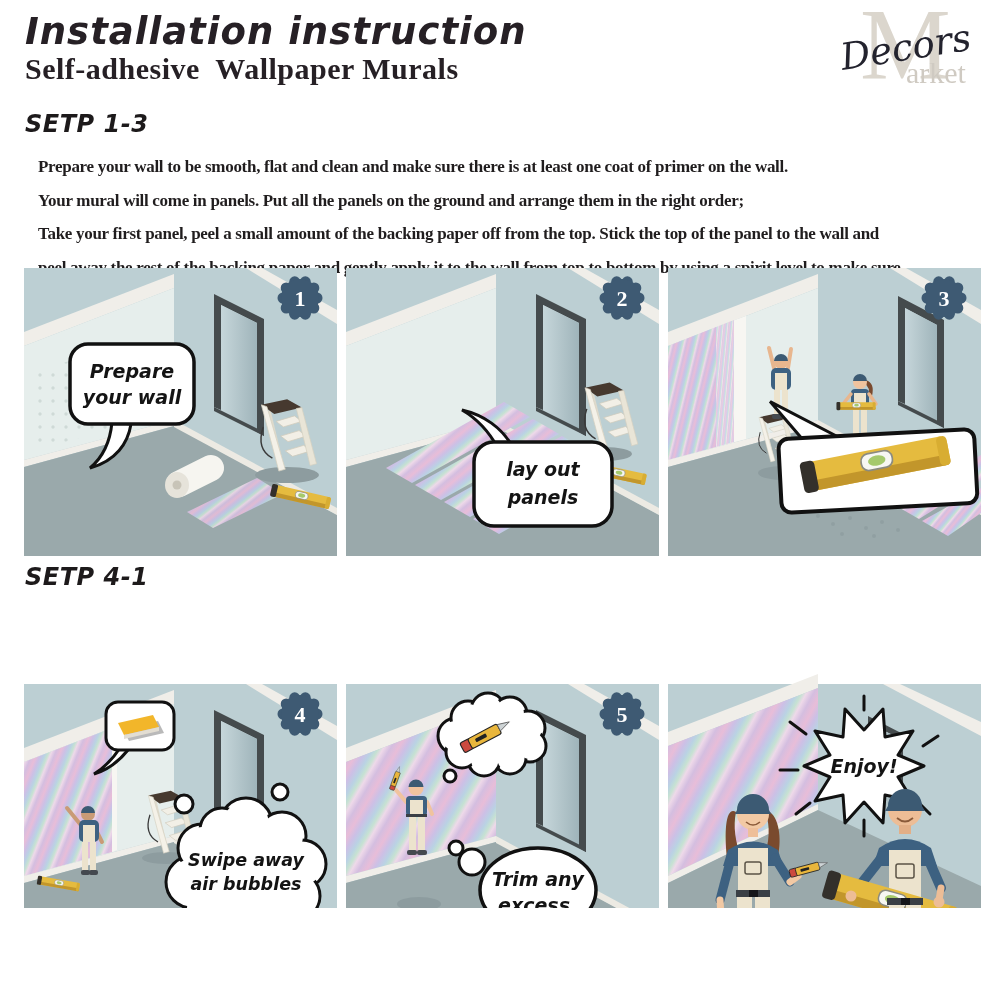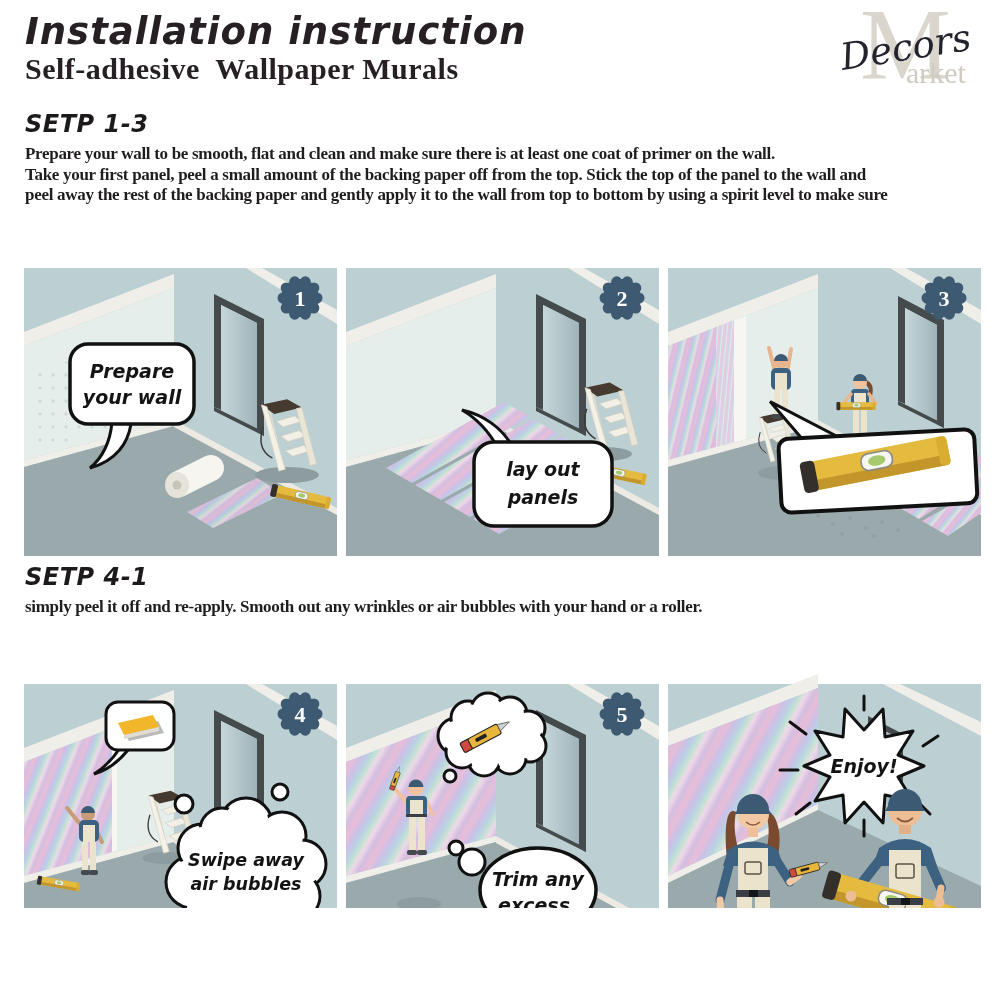--- a/index.html
+++ b/index.html
@@ -10,21 +10,21 @@
   .subtitle{position:absolute;left:25px;top:52px;font:700 30px "Liberation Serif",serif;
          color:#262025;letter-spacing:.5px;white-space:pre;}
   .logo{position:absolute;left:830px;top:0;width:168px;height:112px;}
   .logo-m{position:absolute;left:30px;top:-14px;font:400 102px "Liberation Serif",serif;color:#dbd6cd;}
   .logo-script{position:absolute;left:10px;top:26px;font:italic 400 37px "DejaVu Serif",serif;
          color:#23232e;transform:rotate(-9deg);}
   .logo-serif{position:absolute;left:76px;top:56px;font:400 30px "Liberation Serif",serif;color:#cfcac2;}
   .sec-head{position:absolute;left:25px;font:italic 700 24px "DejaVu Sans",sans-serif;
          color:#1d1a1b;letter-spacing:.5px;text-align:right;}
   .para{position:absolute;left:25px;width:968px;}
-  .para p{margin:0;font:700 17px "Liberation Serif",serif;color:#201d1e;
+  .para p{margin:13px;font:700 17px "Liberation Serif",serif;color:#201d1e;
           letter-spacing:-.3px;white-space:nowrap;}
   .para1 p{line-height:20.5px;}
   .para2 p{line-height:22px;}
   .row{position:absolute;left:24px;display:flex;gap:9px;overflow:visible;}
   .row1{top:268px;height:286px;}
   .row2{top:684px;height:288px;}
   .panel{position:relative;width:313px;height:288px;overflow:visible;}
   .panel svg{display:block;overflow:visible;}
   .bub{font:italic 700 19px "DejaVu Sans",sans-serif;fill:#141414;text-anchor:middle;}
   .bub-sm{font:italic 700 17.5px "DejaVu Sans",sans-serif;fill:#141414;text-anchor:middle;}
@@ -103,20 +103,21 @@
 
   <div class="logo">
     <span class="logo-m">M</span>
     <span class="logo-script">Decors</span>
     <span class="logo-serif">arket</span>
   </div>
 
   <div class="sec-head" style="top:110px">SETP 1-3</div>
   <div class="para para1" style="top:144px">
     <p>Prepare your wall to be smooth, flat and clean and make sure there is at least one coat of primer on the wall.</p>
+    <p>Your mural will come in panels. Put all the panels on the ground and arrange them in the right order;</p>
     <p>Take your first panel, peel a small amount of the backing paper off from the top. Stick the top of the panel to the wall and</p>
     <p>peel away the rest of the backing paper and gently apply it to the wall from top to bottom by using a spirit level to make sure</p>
   </div>
 
   <div class="row row1">
 
     <div class="panel">
       <svg width="313" height="288" viewBox="0 0 313 288">
         <rect width="313" height="288" fill="#bccfd3"></rect>
         <polygon points="0,64 150,6 150,20 0,78" fill="#f0eee9"></polygon>
@@ -257,21 +258,20 @@
         <g transform="translate(276,30)">
           <use href="#badge"></use>
           <text class="bnum" y="8">3</text>
         </g>
       </svg>
     </div>
   </div>
 
   <div class="sec-head" style="top:563px">SETP 4-1</div>
   <div class="para para2" style="top:596px">
-    <p>simply peel it off and re-apply. Smooth out any wrinkles or air bubbles with your hand or a roller.</p>
   </div>
 
   <div class="row row2">
 
     <div class="panel">
       <svg width="313" height="288" viewBox="0 0 313 288">
         <rect width="313" height="288" fill="#bccfd3"></rect>
         <polygon points="0,64 150,6 150,20 0,78" fill="#f0eee9"></polygon>
         <polygon points="0,78 150,20 150,152 0,192" fill="#e6eeec"></polygon>
         <polygon points="0,78 88,44 88,168 0,192" fill="url(#mural)"></polygon>

